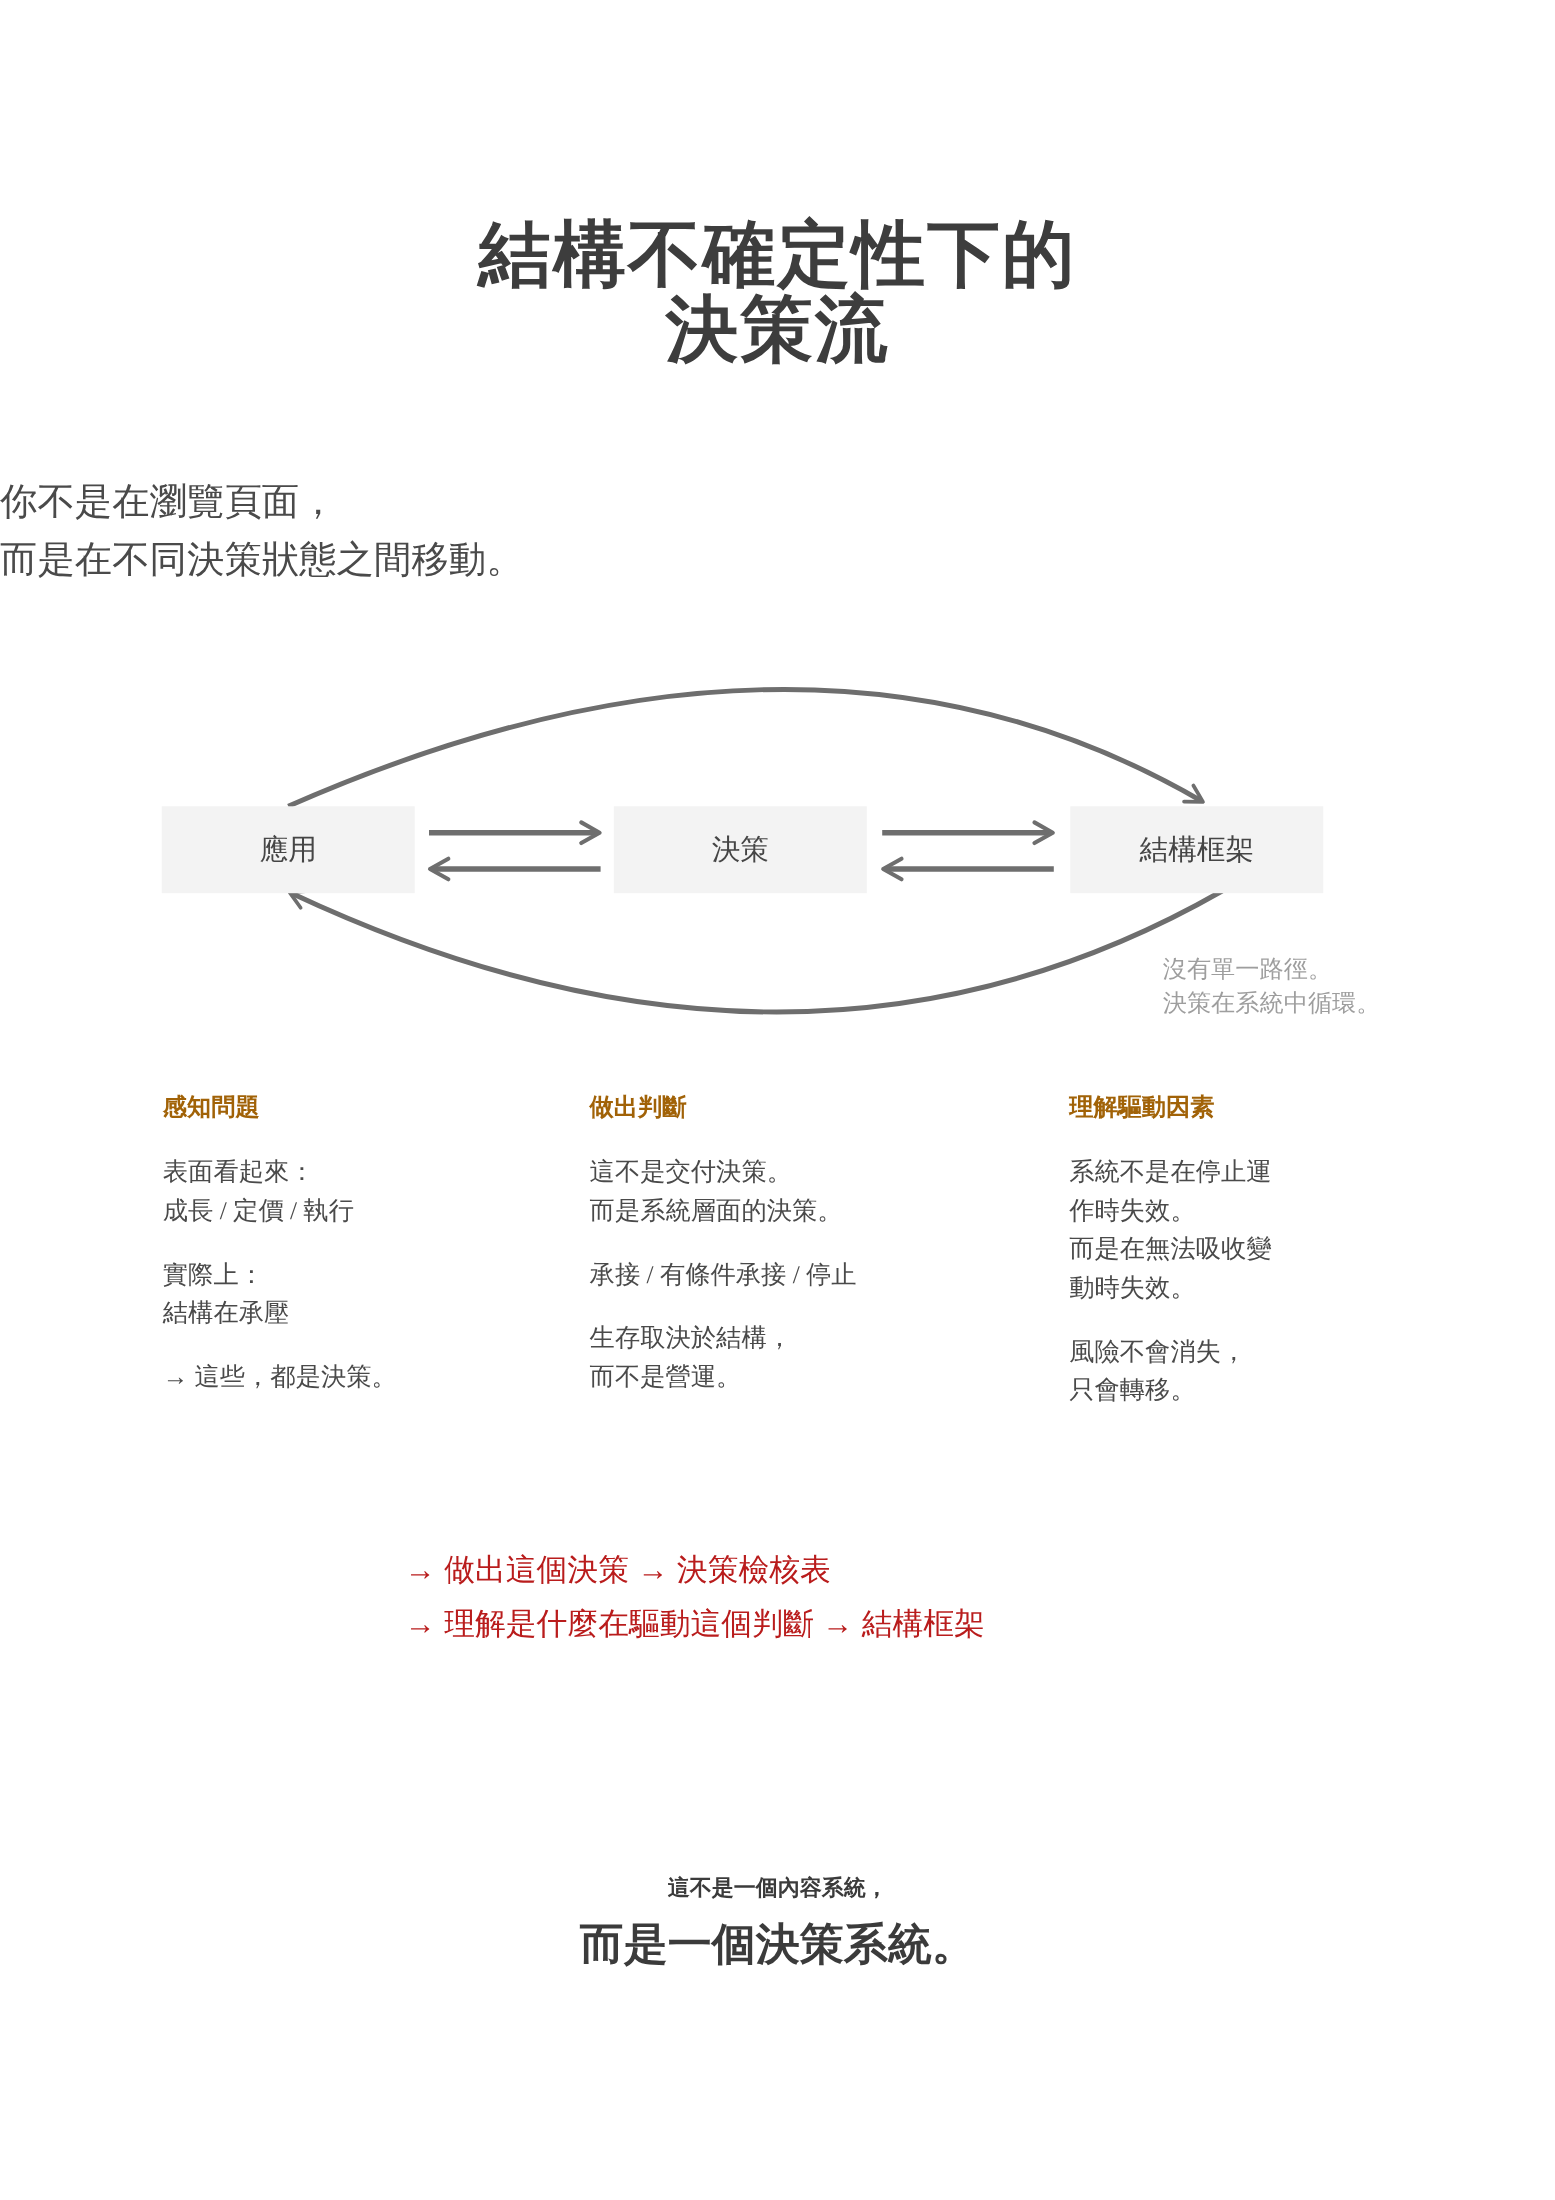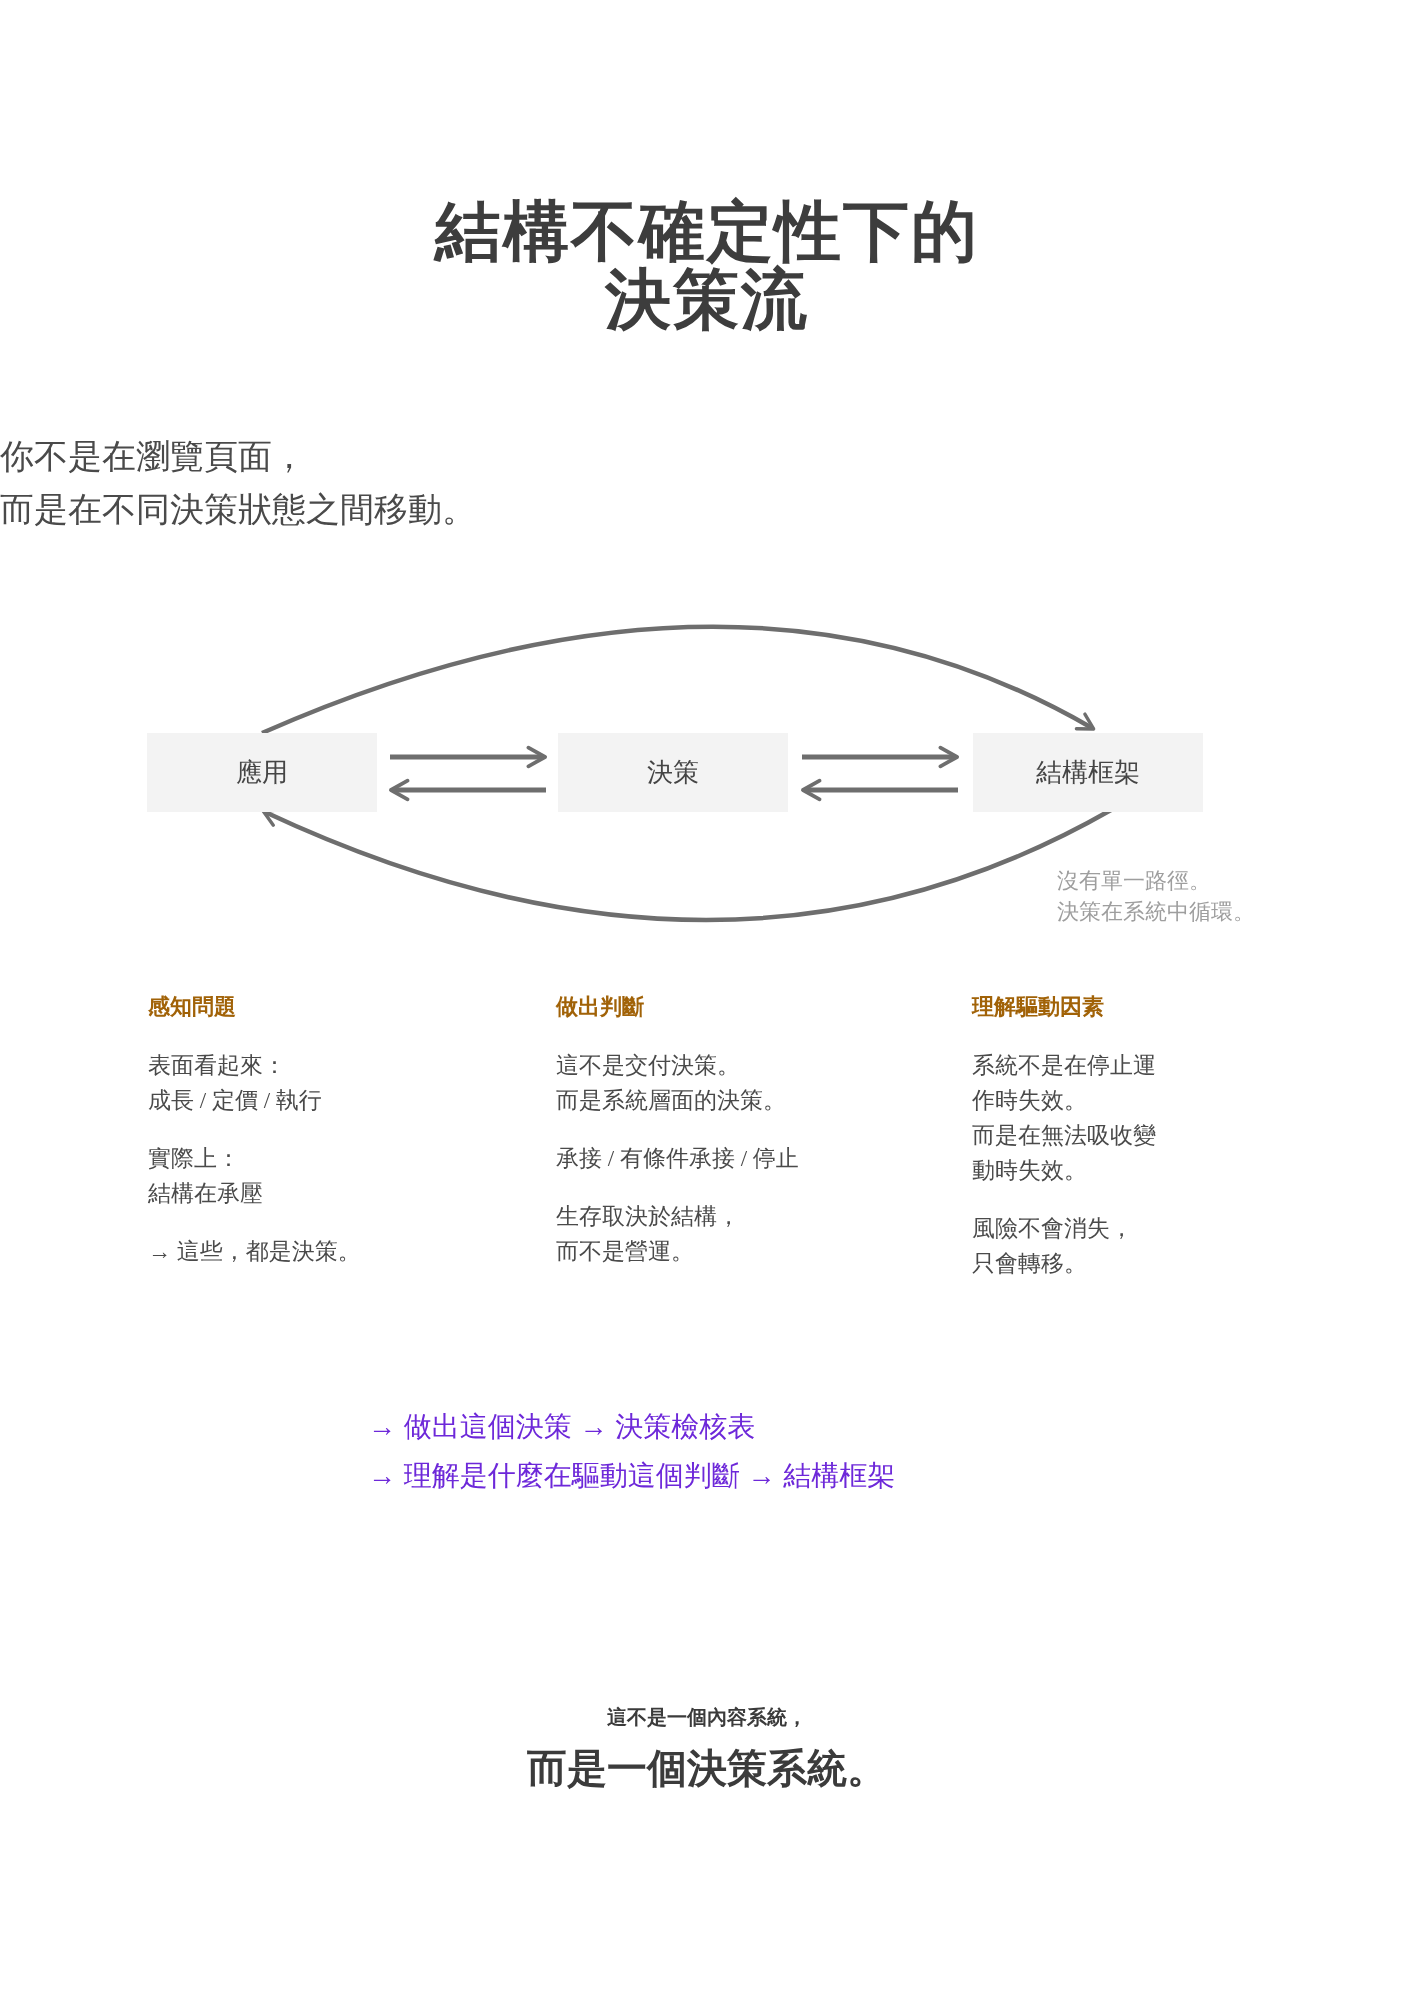--- a/index.html
+++ b/index.html
@@ -54,42 +54,42 @@
     line-height: 31px;
     color: #9e9e9e;
   }
   .column {
     position: absolute;
     top: 980px;
     width: 330px;
     color: #4a4a4a;
   }
   .col-1 { left: 148px; }
-  .col-2 { left: 556px; }
+  .col-2 { left: 536px; }
   .col-3 { left: 972px; }
   .column h3 {
     margin: 12px 0 26px 0;
     font-size: 22px;
     font-weight: 700;
     line-height: 30px;
     color: #a16207;
   }
   .column p {
     margin: 0 0 23px 0;
     font-size: 23px;
     font-weight: 400;
     line-height: 35px;
     font-family: Liberation Serif, serif;
   }
   .action-list {
     position: absolute;
     top: 1402px; left: 368px;
     font-size: 28px;
     line-height: 49px;
-    color: #6d28d9;
+    color: #b91c1c;
   }
   .footer {
     position: absolute;
     top: 1700px; left: 0; right: 0;
     text-align: center;
     color: #3b3b3b;
   }
   .footer .footer-line1 {
     font-size: 20px;
     font-weight: 700;

